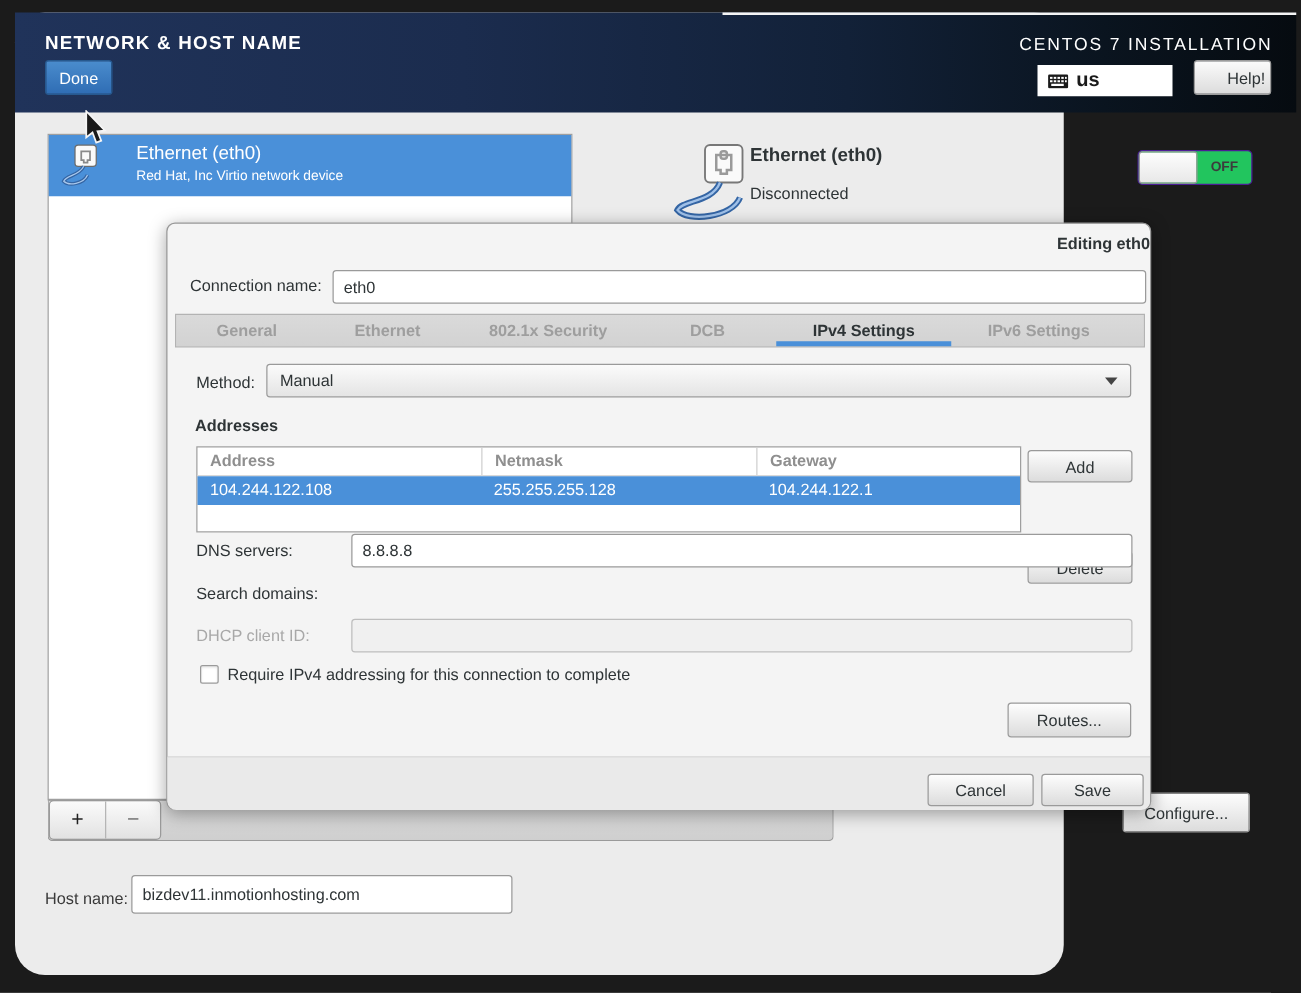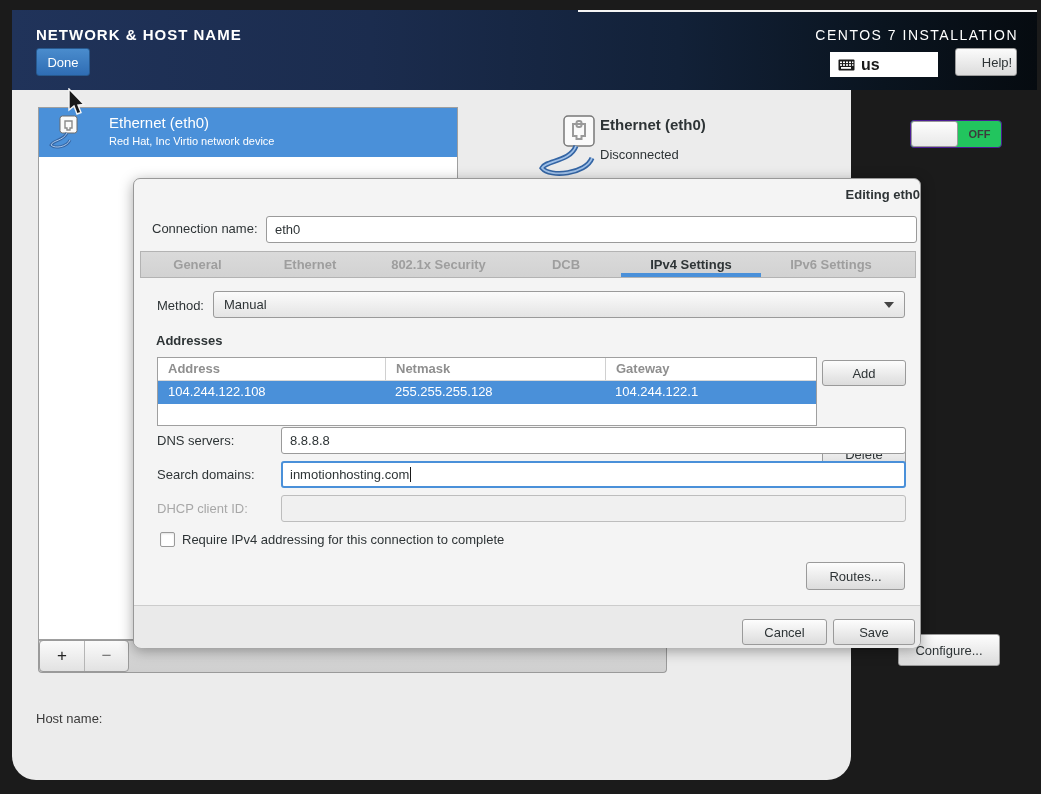--- a/index.html
+++ b/index.html
@@ -182,20 +182,21 @@
     </svg>
     <div class="detail-title">Ethernet (eth0)</div>
     <div class="detail-status">Disconnected</div>
     <div class="toggle">
       <div class="knob"></div>
       <div class="state">OFF</div>
     </div>
     <div class="btn configure-btn">Configure...</div>
 
     <div class="hostname-label label">Host name:</div>
+    <input class="field hostname-input" value="bizdev11.inmotionhosting.com" style="">
 
     <div class="dialog">
       <div class="dialog-title">Editing eth0</div>
       <div class="conn-label label">Connection name:</div>
       <input class="field conn-input" value="eth0" style="">
 
       <div class="tabbar">
         <div class="tab" style="width:113px">General</div>
         <div class="tab" style="width:112px">Ethernet</div>
         <div class="tab" style="width:145px">802.1x Security</div>
@@ -223,24 +224,20 @@
           <div class="c c3">104.244.122.1</div>
         </div>
       </div>
       <div class="btn add-btn">Add</div>
       <div class="btn delete-btn">Delete</div>
 
       <div class="dns-label label">DNS servers:</div>
       <input class="field dns-input" value="8.8.8.8" style="">
 
       <div class="search-label label">Search domains:</div>
-      <div class="search-input">
-        <span>inmotionhosting.com</span>
-        <span class="caret"></span>
-      </div>
 
       <div class="dhcp-label">DHCP client ID:</div>
       <div class="dhcp-input"></div>
 
       <div class="require-check"></div>
       <div class="require-label label">Require IPv4 addressing for this connection to complete</div>
 
       <div class="btn routes-btn">Routes...</div>
 
       <div class="dialog-footer">

